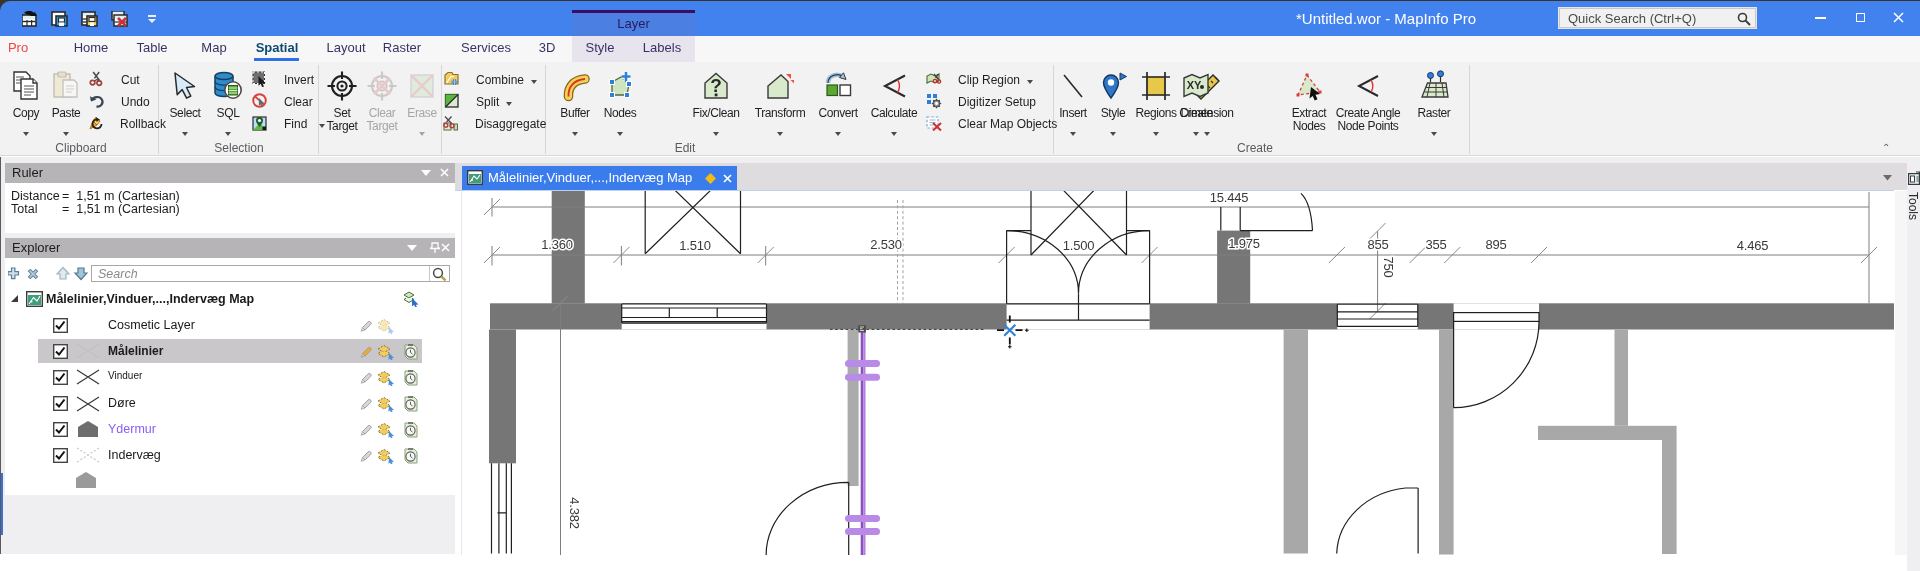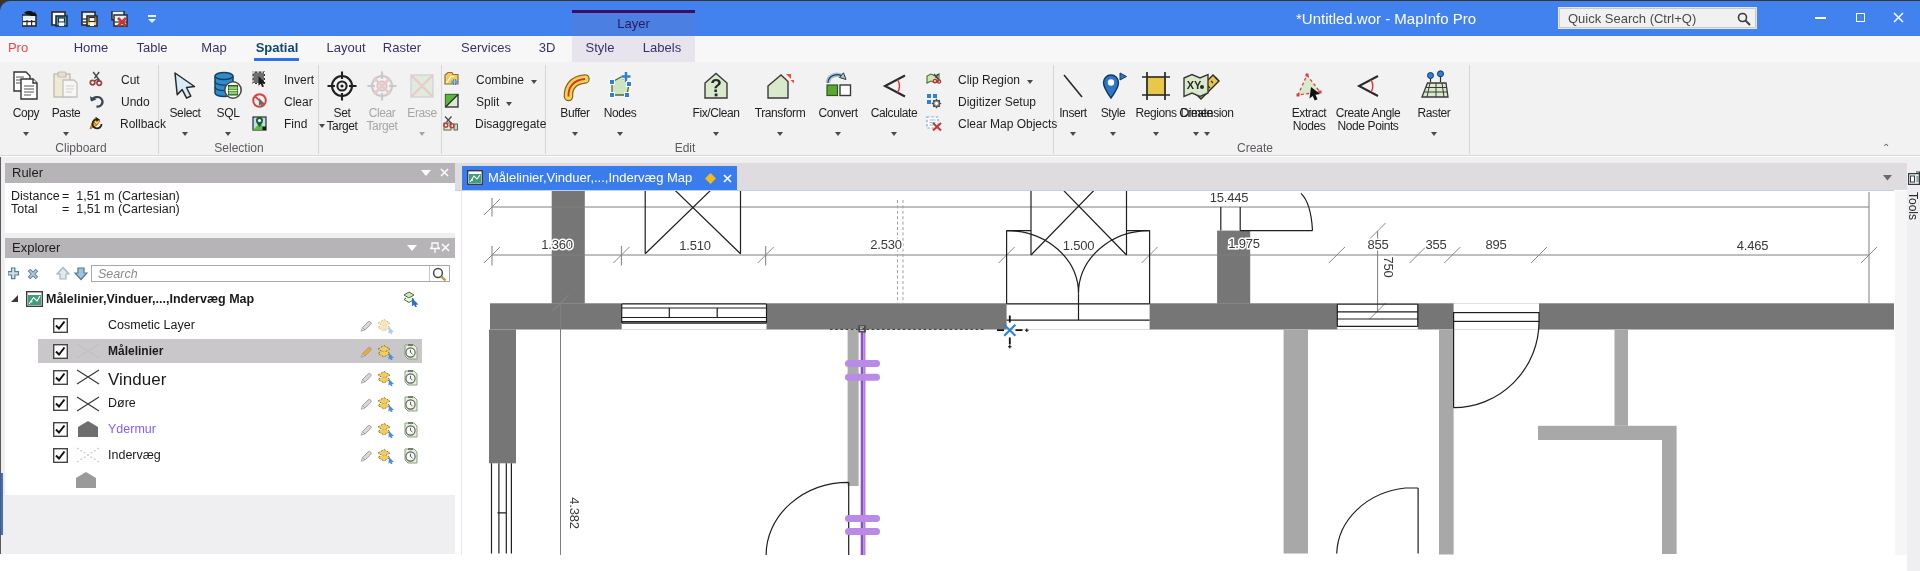--- a/index.html
+++ b/index.html
@@ -541,21 +541,21 @@
           <path d="M9.5 5.8 V8.5 L11.5 10" stroke="#5a5a5a" stroke-width="1" fill="none"></path>
           <path d="M7 1 h5" stroke="#5a5a5a" stroke-width="1.4"></path>
         </svg>
       <svg class="abs" style="left:51.5px;top:212.9px" width="15" height="15" viewBox="0 0 15 15">
           <rect x="0.7" y="0.7" width="13.6" height="13.6" fill="#fff" stroke="#454545" stroke-width="1.4"></rect>
           <path d="M3 7.5 L6 10.5 L11.5 3.5" fill="none" stroke="#111" stroke-width="2"></path>
         </svg>
       <svg class="abs" style="left:74px;top:211.4px" width="26" height="18" viewBox="0 0 26 18">
           <path d="M2 2 L24 16 M24 2 L2 16" stroke="#3a3a3a" stroke-width="1.3"></path>
         </svg>
-      <div class="abs" style="left:107px;top:212.9px;font-size:17px;font-weight:normal;color:#1a1a1a">Vinduer</div>
+      <div class="abs" style="left:107px;top:212.9px;font-size:10px;font-weight:normal;color:#1a1a1a">Vinduer</div>
       <svg class="abs" style="left:356px;top:212.9px" width="15" height="15" viewBox="0 0 15 15">
           <path d="M5.5 9.5 L11 4 a1.8 1.8 0 0 1 2.6 2.6 L8 12 Z" fill="#d8d6d8" stroke="#9a9a9a" stroke-width="0.9"></path>
           <path d="M5.5 9.5 L8 12 L4.2 13.2 Z" fill="#e8e6e8" stroke="#9a9a9a" stroke-width="0.8"></path>
         </svg>
       <svg class="abs" style="left:376px;top:212.9px" width="18" height="16" viewBox="0 0 18 16">
           <path d="M1 5 l6 -3.5 6 3.5 -6 3.5 Z" fill="#f2cc5e" stroke="#8a7430" stroke-width="1" stroke-dasharray="2 1.4"></path>
           <path d="M3 8 l-2 1.5 6 3.5 6 -3.5 -2 -1.5" fill="#f2cc5e" stroke="#8a7430" stroke-width="1" stroke-dasharray="2 1.4"></path>
           <path d="M12 9 L17 14 L14.6 14.2 L15.6 16 L13.8 16 L13 14.4 L11.4 15.8 Z" fill="#4a90d9"></path>
         </svg>
       <svg class="abs" style="left:400px;top:212.9px" width="17" height="16" viewBox="0 0 17 16">

